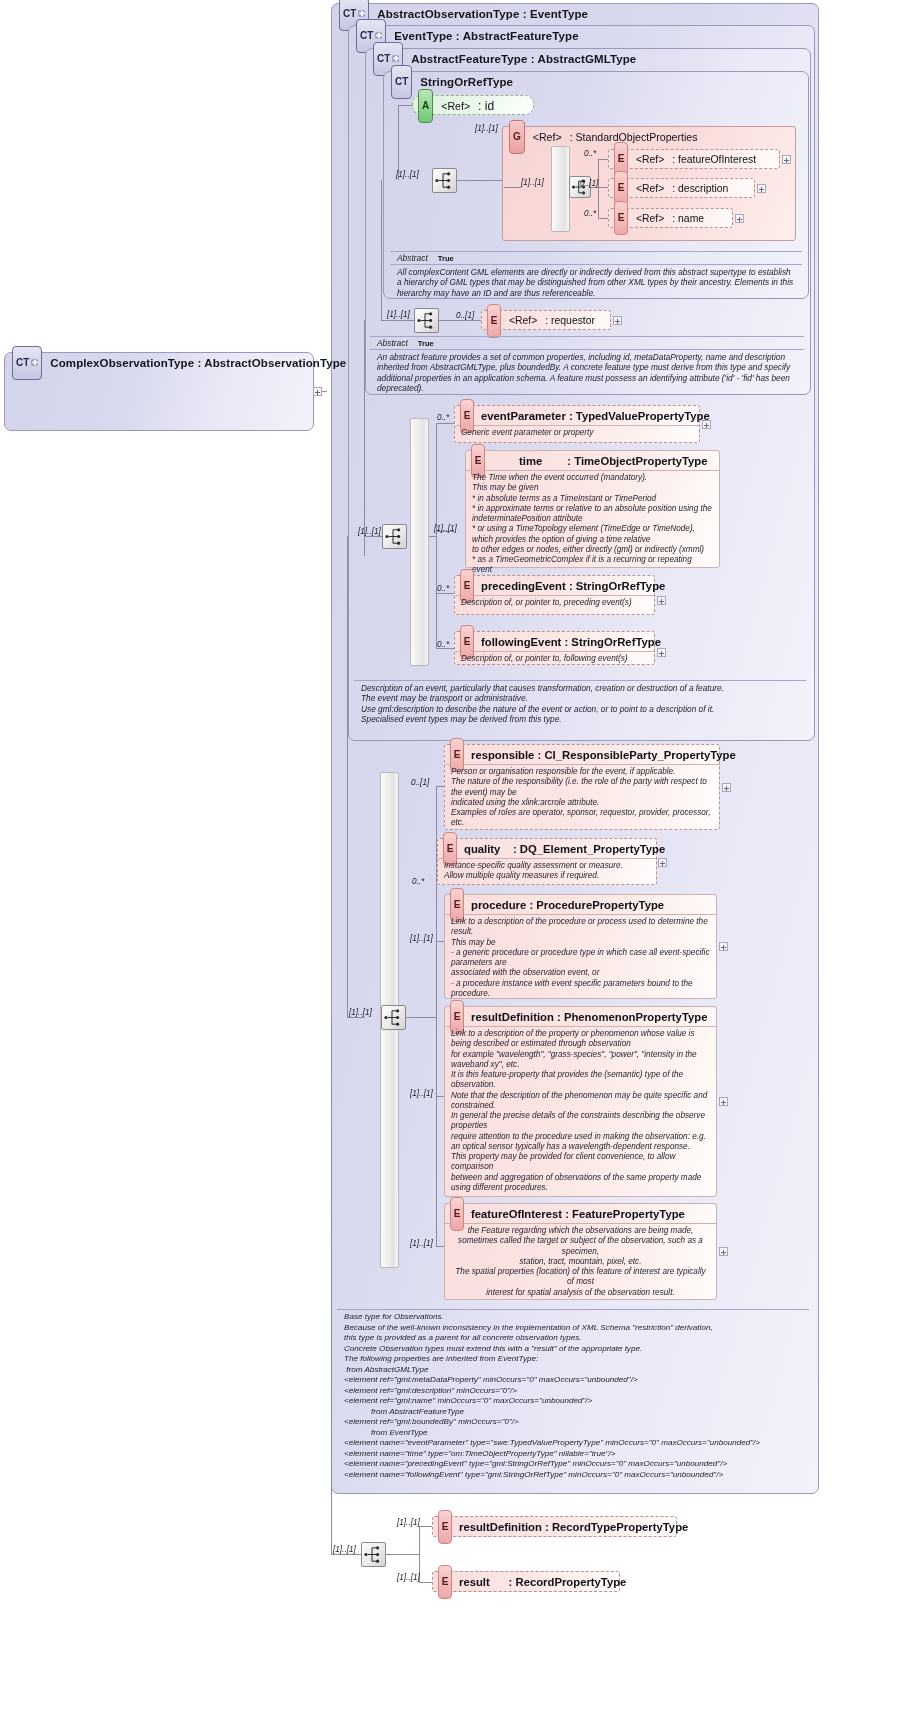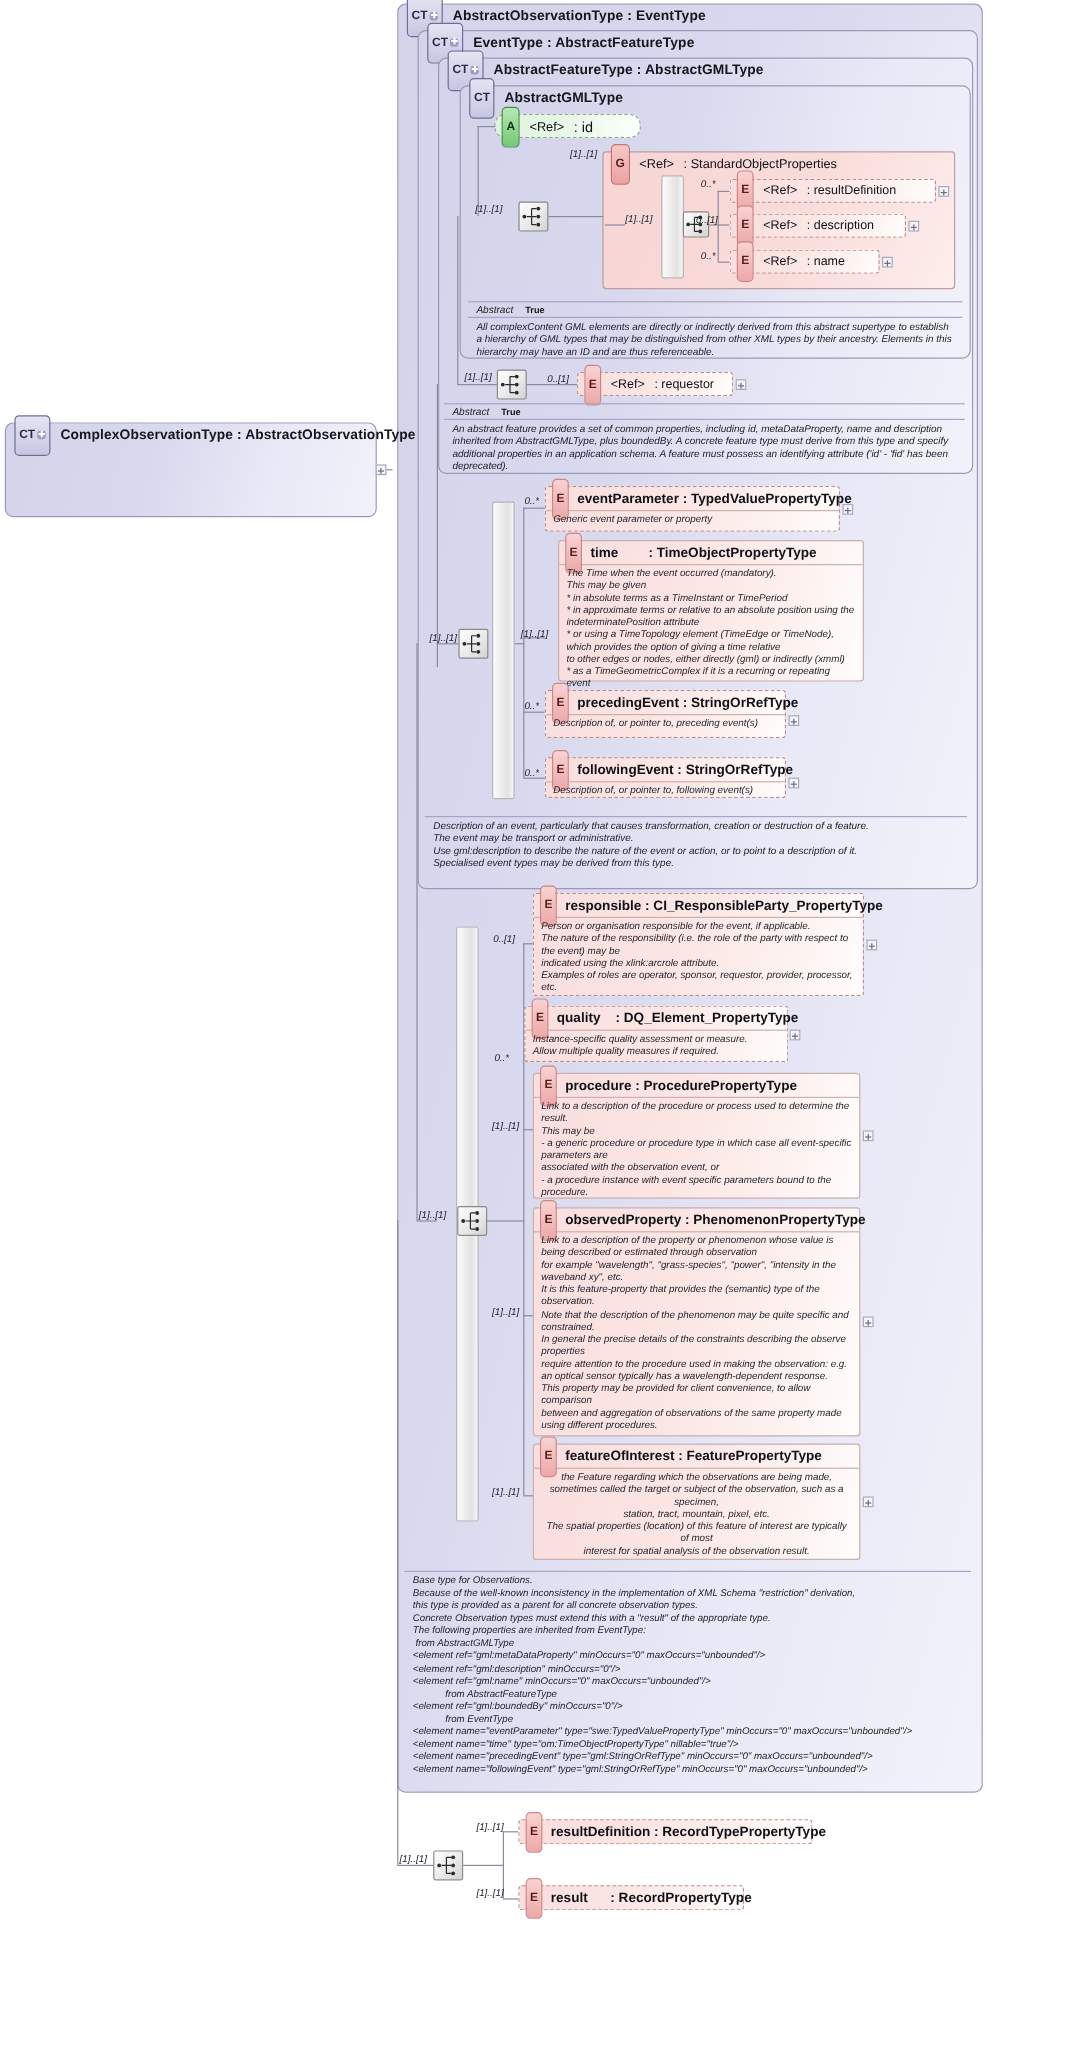--- a/index.html
+++ b/index.html
@@ -225,21 +225,21 @@
   <div class="ct-box" style="left:365px; top:48px; width:446px; height:347px;">
     <div class="ct-header">
       <span class="tag tag-ct plus">CT</span>
       <span class="ct-title">AbstractFeatureType : AbstractGMLType</span>
     </div>
   </div>
 
   <div class="ct-box" style="left:383px; top:71px; width:426px; height:228px;">
     <div class="ct-header">
       <span class="tag tag-ct">CT</span>
-      <span class="ct-title">AbstractGMLType</span>
+      <span class="ct-title">StringOrRefType</span>
     </div>
   </div>
 
   <div style="position:absolute; left:412px; top:95px; width:122px; height:20px;
               border:1px dashed #8fae8f; border-radius:9px;
               background:linear-gradient(100deg,#ddf3dd 0%,#eaf8ea 55%,#fdfffd 100%);">
     <div style="display:flex;align-items:center;gap:8px;padding:3px 5px;height:19px;">
       <span class="tag tag-a">A</span>
       <span style="font-size:10.6px;color:#101016;">&lt;Ref&gt;</span>
       <span style="font-size:12px;color:#101016;">: id</span>
@@ -287,21 +287,21 @@
   <div class="ln v" style="left:598px; top:159px; height:59px;"></div>
   <div class="ln h" style="left:591px; top:187px; width:8px;"></div>
   <div class="ln h" style="left:598px; top:159px; width:10px;"></div>
   <div class="ln h" style="left:598px; top:187px; width:10px;"></div>
   <div class="ln h" style="left:598px; top:218px; width:10px;"></div>
 
   <div class="el-box plain" style="left:608px; top:149px; width:172px; height:20px;">
     <div class="el-head" style="gap:8px;">
       <span class="tag tag-e">E</span>
       <span style="font-size:10.4px;color:#101016;">&lt;Ref&gt;</span>
-      <span style="font-size:10.4px;color:#101016;">: resultDefinition</span>
+      <span style="font-size:10.4px;color:#101016;">: featureOfInterest</span>
     </div>
   </div>
   <span class="card" style="left:584px; top:149px;">0..*</span>
   <div class="plusbox" style="left:782px; top:155px;"></div>
 
   <div class="el-box plain" style="left:608px; top:178px; width:147px; height:20px;">
     <div class="el-head" style="gap:8px;">
       <span class="tag tag-e">E</span>
       <span style="font-size:10.4px;color:#101016;">&lt;Ref&gt;</span>
       <span style="font-size:10.4px;color:#101016;">: description</span>
@@ -399,21 +399,21 @@
       <span class="el-name">eventParameter : TypedValuePropertyType</span>
     </div>
     <div class="el-annot" style="white-space:pre-line;">Generic event parameter or property</div>
   </div>
   <span class="card" style="left:437px; top:413px;">0..*</span>
   <div class="plusbox" style="left:702px; top:420px;"></div>
 
   <div class="el-box solid" style="left:465px; top:450px; width:255px; height:118px;">
     <div class="el-head">
       <span class="tag tag-e">E</span>
-      <span class="el-name" style="white-space:pre;">time        : TimeObjectPropertyType</span>
+      <span class="el-name" style="white-space:pre;margin-left:27px;">time        : TimeObjectPropertyType</span>
     </div>
     <div class="el-annot" style="white-space:pre-line;">The Time when the event occurred (mandatory).
 This may be given
 * in absolute terms as a TimeInstant or TimePeriod
 * in approximate terms or relative to an absolute position using the indeterminatePosition attribute
 * or using a TimeTopology element (TimeEdge or TimeNode), which provides the option of giving a time relative
 to other edges or nodes, either directly (gml) or indirectly (xmml)
 * as a TimeGeometricComplex if it is a recurring or repeating event</div>
   </div>
   <span class="card" style="left:434px; top:524px;">[1]..[1]</span>
@@ -503,21 +503,21 @@
 - a generic procedure or procedure type in which case all event-specific parameters are
 associated with the observation event, or
 - a procedure instance with event specific parameters bound to the procedure.</div>
   </div>
   <span class="card" style="left:410px; top:934px;">[1]..[1]</span>
   <div class="plusbox" style="left:719px; top:942px;"></div>
 
   <div class="el-box solid" style="left:444px; top:1006px; width:273px; height:191px;">
     <div class="el-head">
       <span class="tag tag-e">E</span>
-      <span class="el-name">observedProperty : PhenomenonPropertyType</span>
+      <span class="el-name">resultDefinition : PhenomenonPropertyType</span>
     </div>
     <div class="el-annot" style="white-space:pre-line;">Link to a description of the property or phenomenon whose value is being described or estimated through observation
 for example "wavelength", "grass-species", "power", "intensity in the waveband xy", etc.
 It is this feature-property that provides the (semantic) type of the observation.
 Note that the description of the phenomenon may be quite specific and constrained.
 In general the precise details of the constraints describing the observe properties
 require attention to the procedure used in making the observation: e.g. an optical sensor typically has a wavelength-dependent response.
 This property may be provided for client convenience, to allow comparison
 between and aggregation of observations of the same property made using different procedures.</div>
   </div>

